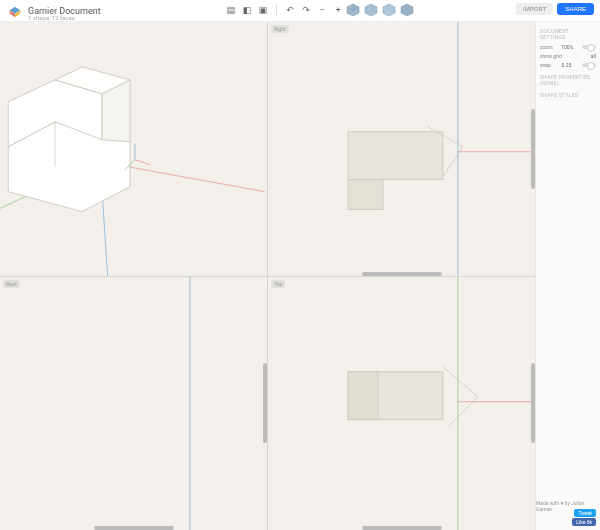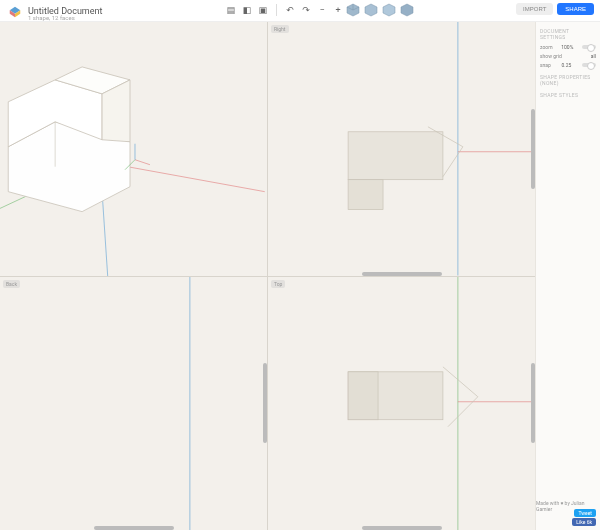--- a/index.html
+++ b/index.html
@@ -37,21 +37,21 @@
 <body>
 
 <div class="header">
   <span class="logo">
     <svg viewBox="0 0 16 16">
         <polygon points="8,2 14,6 8,10 2,6" fill="#5a9fd4"></polygon>
         <polygon points="2,6 8,10 8,14 2,10" fill="#e07a7a"></polygon>
         <polygon points="14,6 8,10 8,14 14,10" fill="#f0c04a"></polygon>
       </svg>
   </span>
-  <span class="doc-title">Untitled Document</span>
+  <span class="doc-title">Garnier Document</span>
   <span class="doc-sub">1 shape, 12 faces</span>
 </div>
 
 <div class="toolbar-center">
   <span class="tool-btn">▤</span>
   <span class="tool-btn">◧</span>
   <span class="tool-btn">▣</span>
   <span class="divider-v"></span>
   <span class="tool-btn">↶</span>
   <span class="tool-btn">↷</span>

